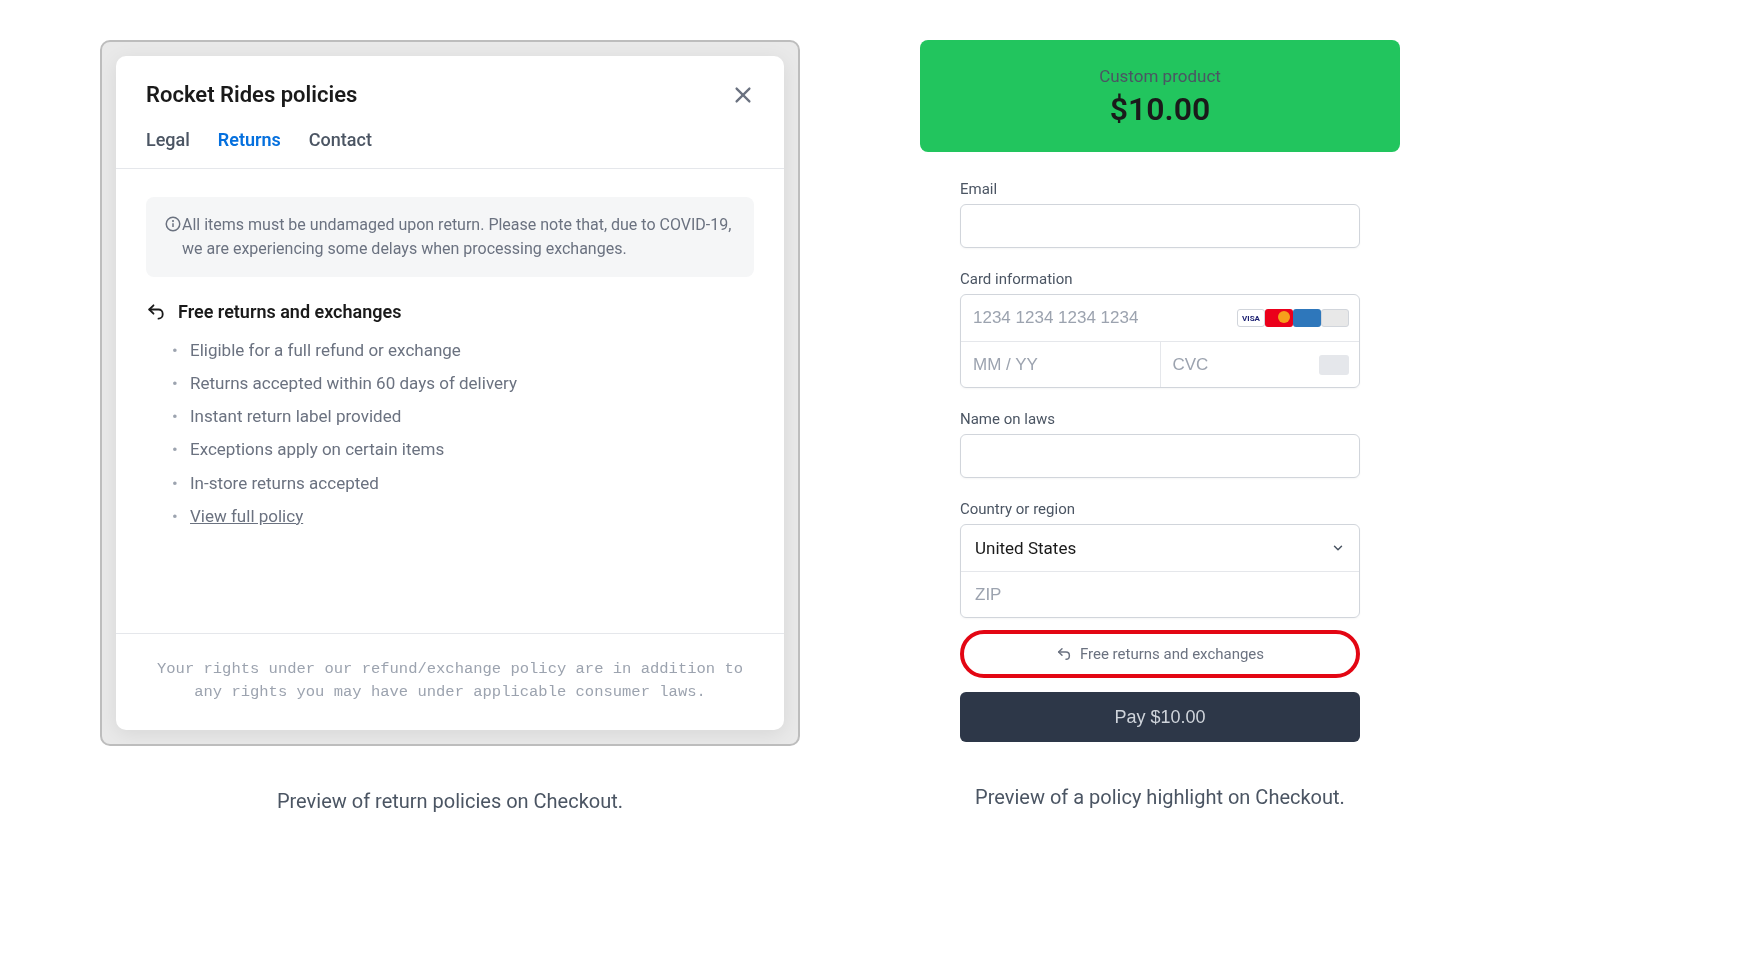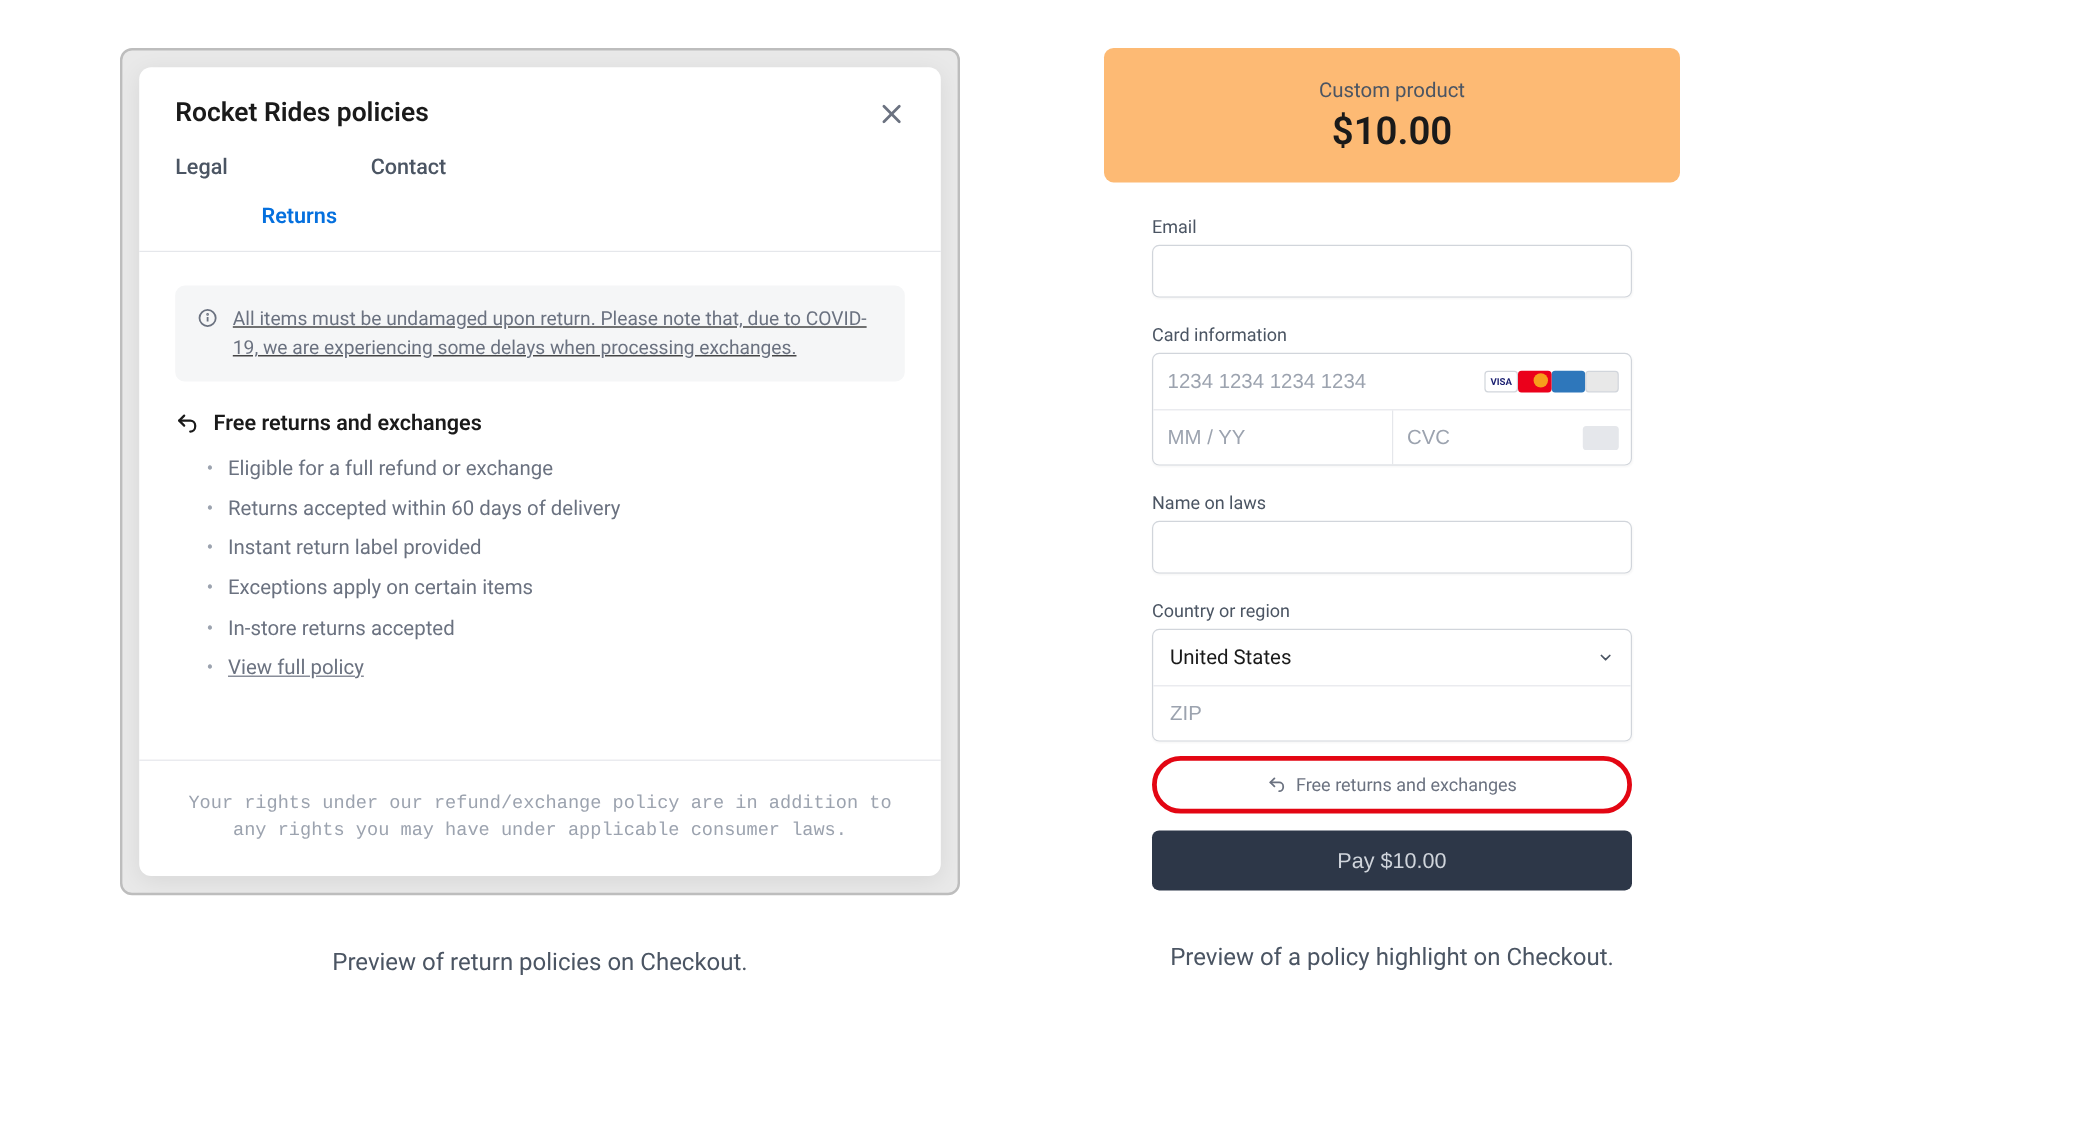--- a/index.html
+++ b/index.html
@@ -68,36 +68,34 @@
   }
   .tab {
     font-size: 18px;
     color: #4b5563;
     cursor: pointer;
     font-weight: 500;
   }
   .tab.active {
     color: #0570de;
     font-weight: 600;
-    margin-top: 41px;
   }
   .modal-body {
     flex: 1;
     padding: 28px 30px 10px 30px;
     overflow: auto;
   }
   .info-box {
     background: #f5f6f7;
     border-radius: 8px;
     padding: 16px 18px;
     display: flex;
-    gap: 12px;
+    gap: 0;
     align-items: flex-start;
     margin-bottom: 24px;
-    text-decoration: underline;
   }
   .info-icon {
     width: 18px;
     height: 18px;
     flex-shrink: 0;
     margin-top: 2px;
     color: #6b7280;
   }
   .info-text {
     color: #6b7280;
@@ -154,21 +152,21 @@
     text-align: center;
     color: #4b5563;
     font-size: 20px;
     margin-top: 43px;
   }
   
   .right-panel {
     width: 480px;
   }
   .product-box {
-    background: #fdba74;
+    background: #22c55e;
     border-radius: 8px;
     text-align: center;
     padding: 26px 0 24px 0;
     margin-bottom: 28px;
   }
   .product-label {
     color: #4b5563;
     font-size: 17px;
     margin-bottom: 4px;
   }

